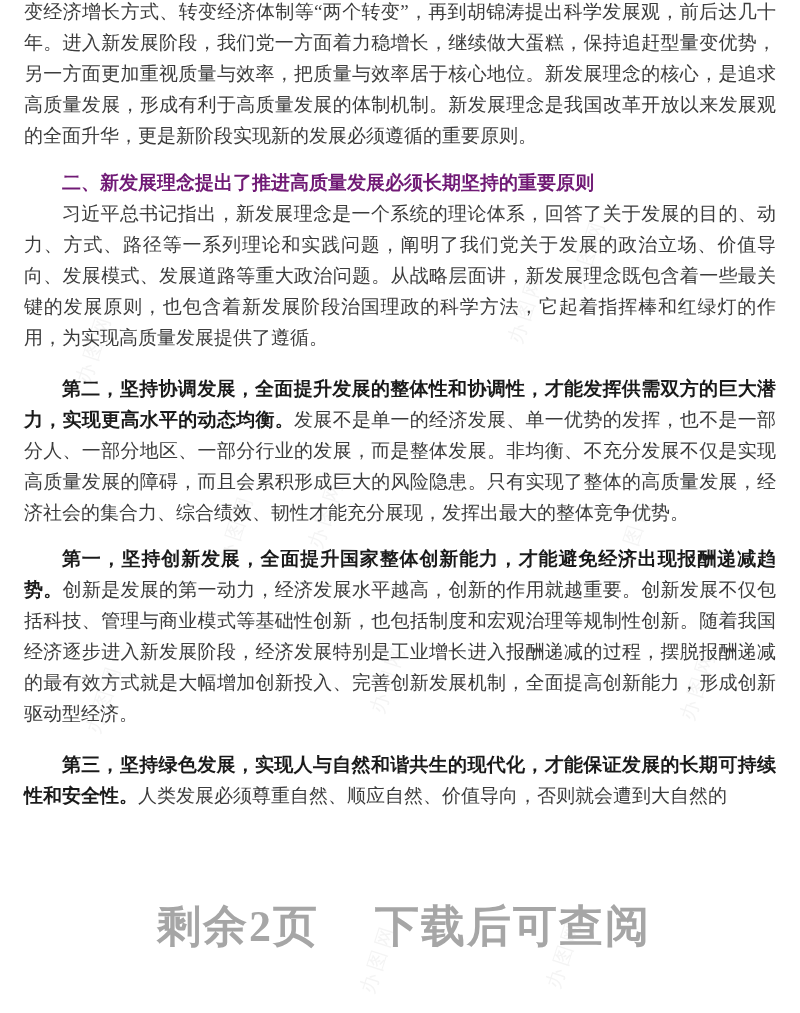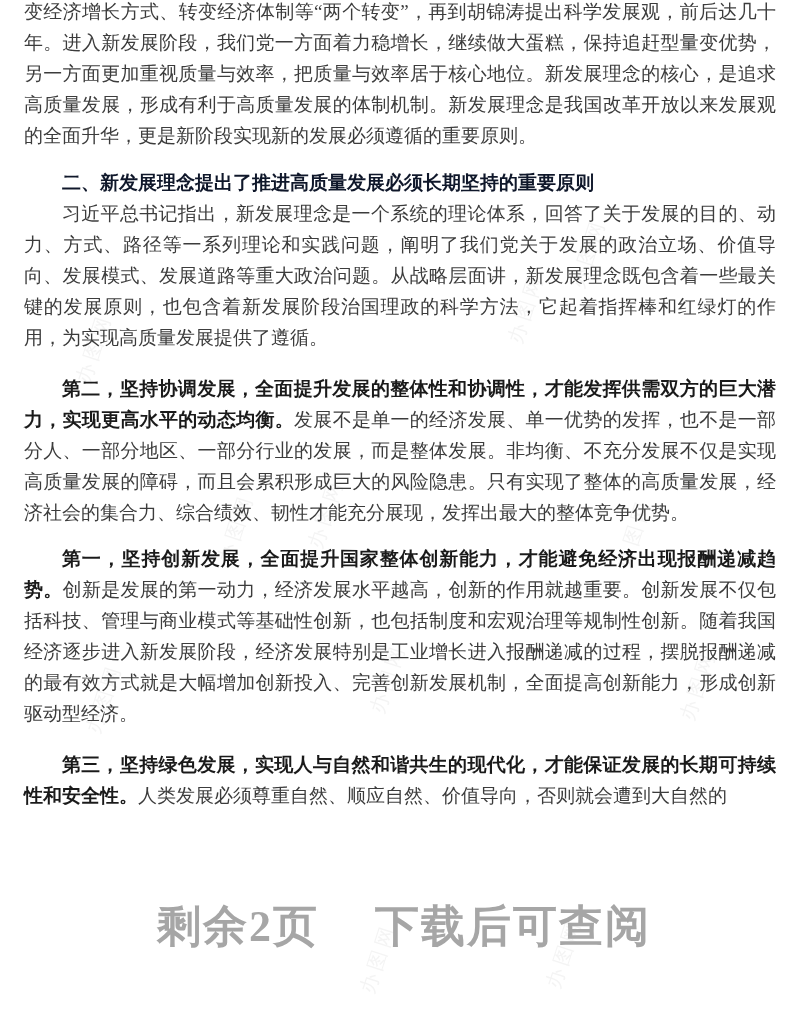--- a/index.html
+++ b/index.html
@@ -33,21 +33,21 @@
   .no-indent { text-indent: 0; }
   .mb16 { margin-bottom: 16px; }
   .mb10 { margin-bottom: 10px; }
   .mb20 { margin-bottom: 20px; }
   .mb15 { margin-bottom: 15px; }
   .heading {
     margin: 0;
     font-size: 19px;
     line-height: 31px;
     font-weight: bold;
-    color: #0f172a;
+    color: #701a75;
     text-indent: 2em;
   }
   .lead {
     font-weight: bold;
     color: #1a1a1a;
   }
   .footer-overlay {
     position: absolute;
     top: 901px;
     left: 8px;

